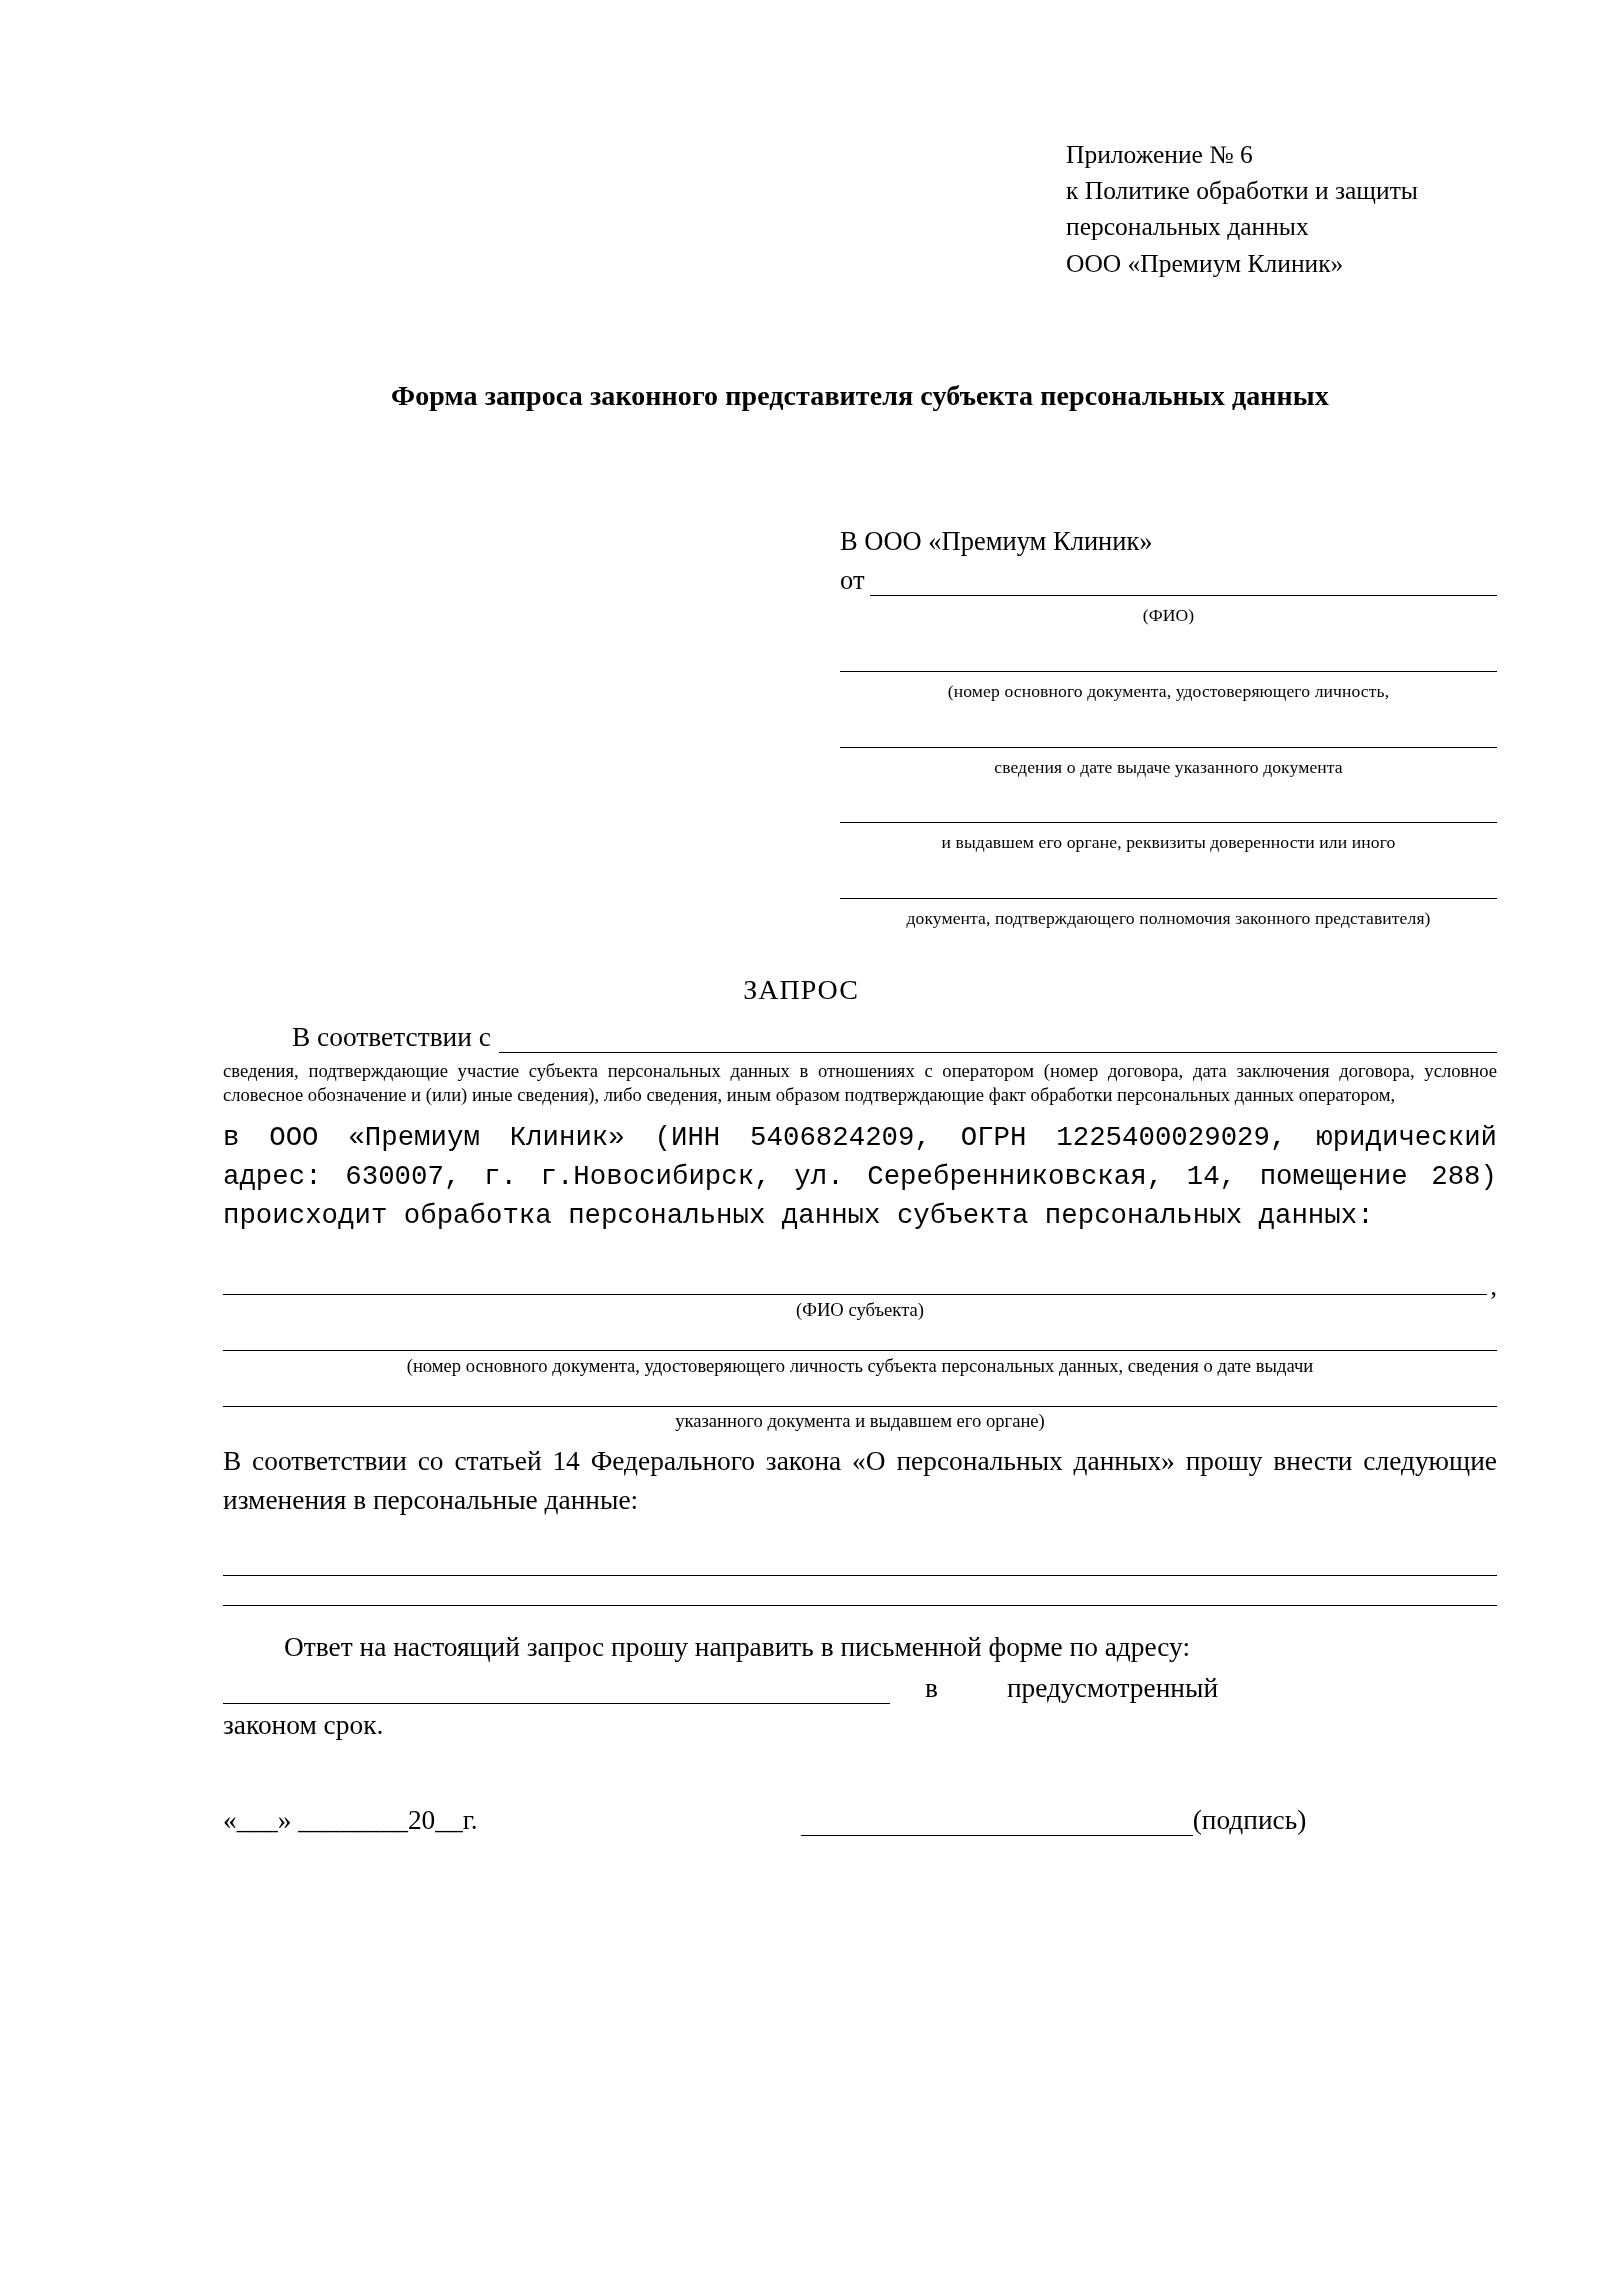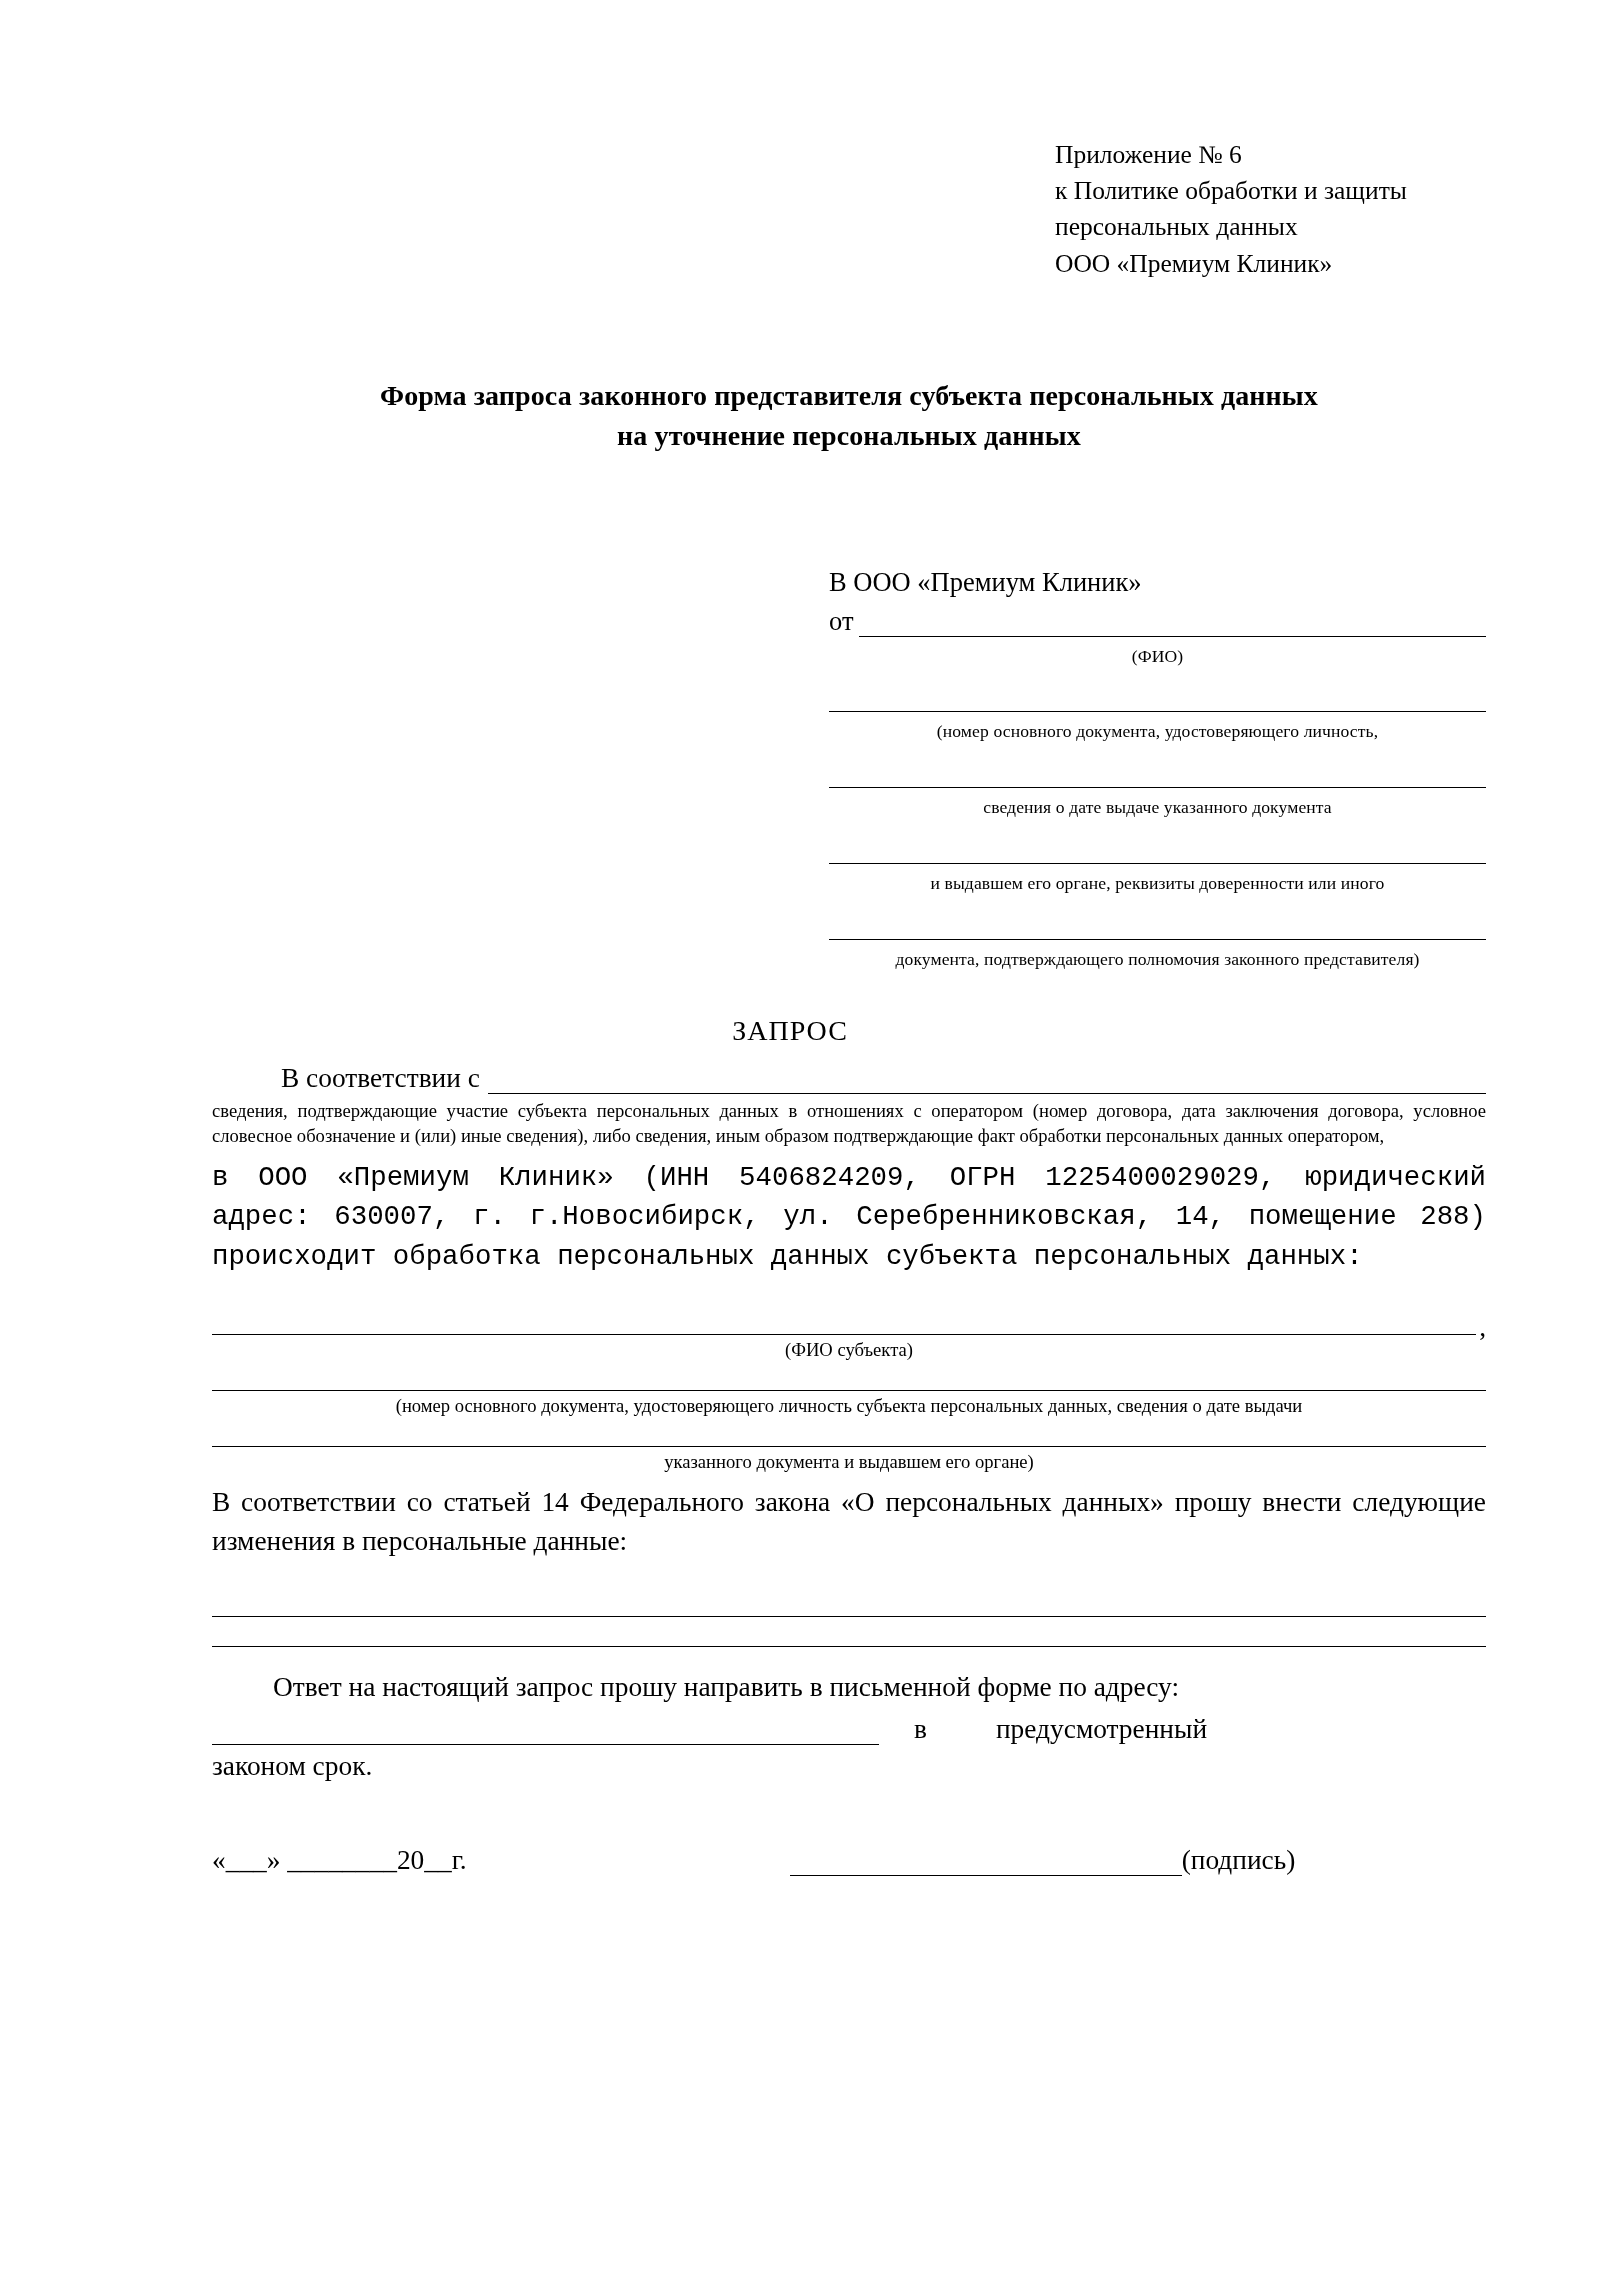--- a/index.html
+++ b/index.html
@@ -17,21 +17,21 @@
   }
   .page {
     position: relative;
     width: 1621px;
     height: 2293px;
     padding: 0;
     box-sizing: border-box;
   }
   .content {
     position: absolute;
-    left: 212px;
+    left: 223px;
     top: 137px;
     width: 1274px;
   }
 
   
   .appendix-block {
     margin-left: 843px;
     font-size: 25.5px;
     line-height: 1.42;
     font-family: "Liberation Serif", serif;
@@ -191,21 +191,20 @@
 
     <div class="appendix-block">
       <div>Приложение № 6</div>
       <div>к Политике обработки и защиты</div>
       <div>персональных данных</div>
       <div>ООО «Премиум Клиник»</div>
     </div>
 
     <div class="doc-title">
       <span class="line1">Форма запроса законного представителя субъекта персональных данных</span>
-      <span class="line2">на уточнение персональных данных</span>
     </div>
 
     <div class="addressee">
       <div class="to-line">В ООО «Премиум Клиник»</div>
 
       <div class="ot-row">
         <span class="lbl">от</span>
         <span class="fill"></span>
       </div>
       <div class="cap">(ФИО)</div>

